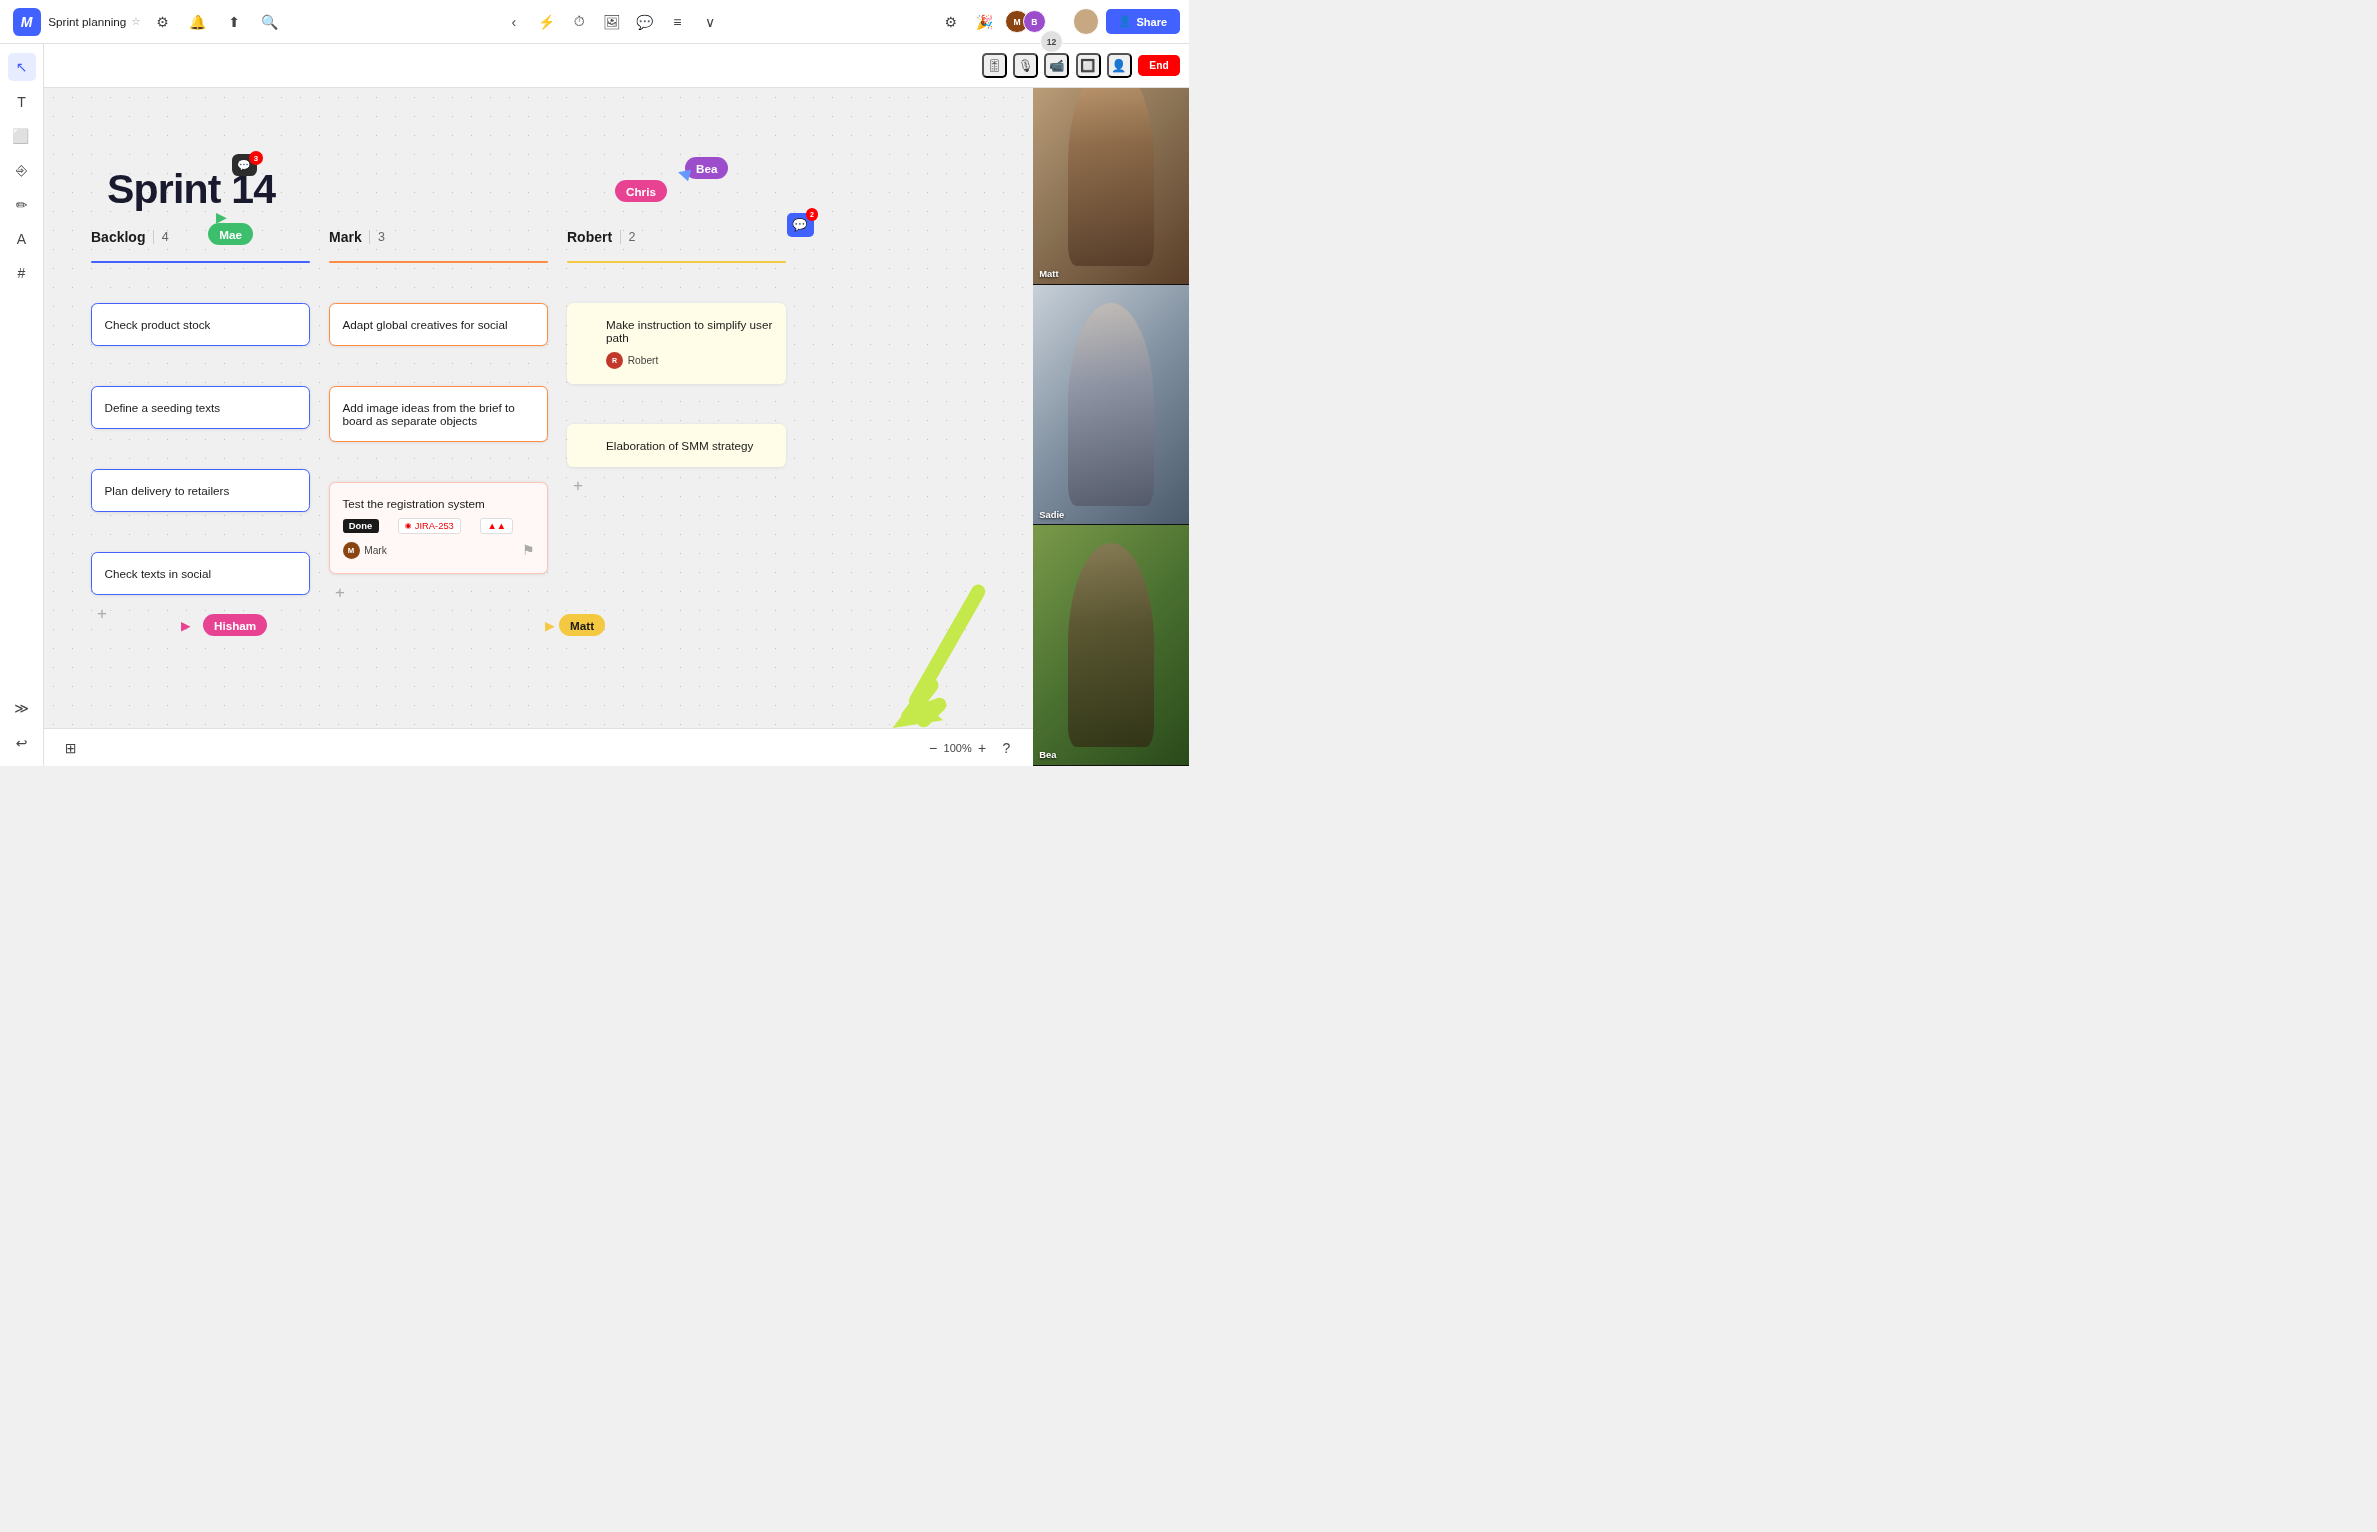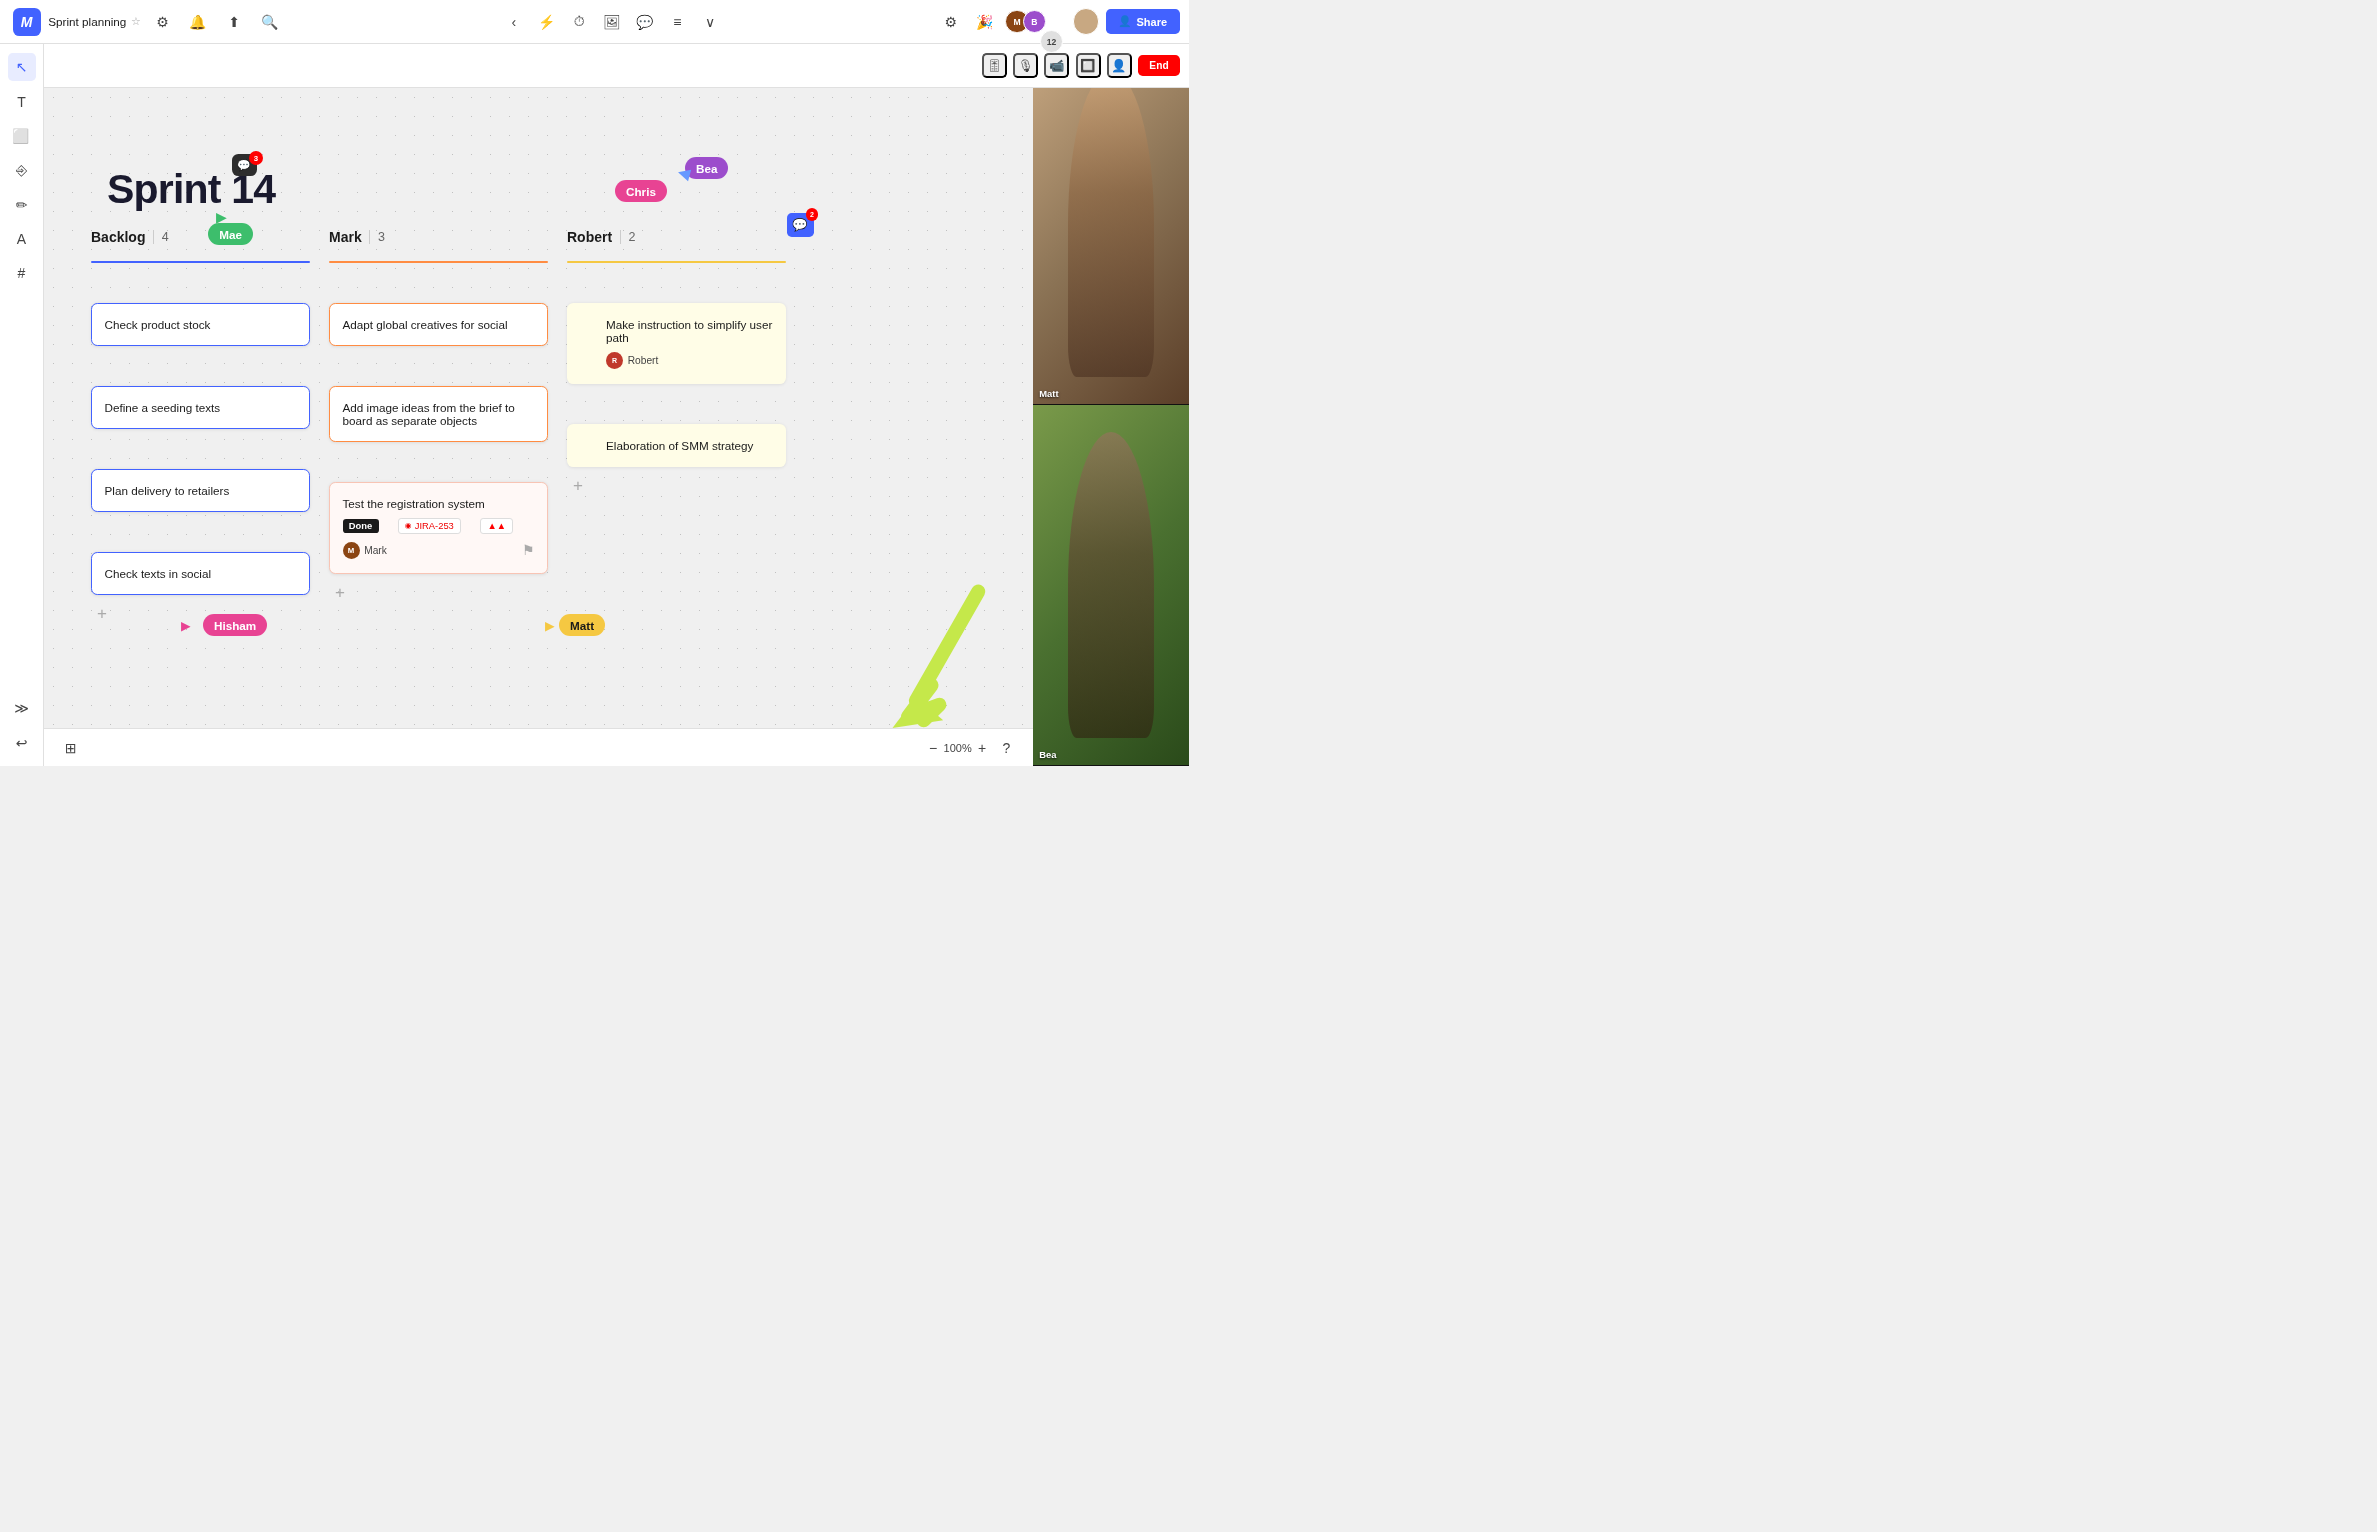--- a/index.html
+++ b/index.html
@@ -655,20 +655,26 @@
 </div>
 
 <div class="right-panel" style="top:44px;">
   <div class="video-cell">
     <div class="video-bg video-bg-1">
       <div style="width:55%; height:85%; background:linear-gradient(180deg, #d4a87a 0%, #8b6340 40%, #4a3020 100%); border-radius:50% 50% 10% 10%; opacity:0.6;"></div>
     </div>
     <div class="video-name-tag">Matt</div>
   </div>
   <div class="video-cell">
+    <div class="video-bg video-bg-2">
+      <div style="width:55%; height:85%; background:linear-gradient(180deg, #d0c0b0 0%, #9090a0 40%, #505060 100%); border-radius:50% 50% 10% 10%; opacity:0.6;"></div>
+    </div>
+    <div class="video-name-tag">Sadie</div>
+  </div>
+  <div class="video-cell">
     <div class="video-bg video-bg-3">
       <div style="width:55%; height:85%; background:linear-gradient(180deg, #9a7060 0%, #604030 40%, #302010 100%); border-radius:50% 50% 10% 10%; opacity:0.6;"></div>
     </div>
     <div class="video-name-tag">Bea</div>
   </div>
 </div>
 
 <div class="bottom-bar">
   <div class="bottom-left">
     <button class="topbar-icon-btn">⊞</button>

